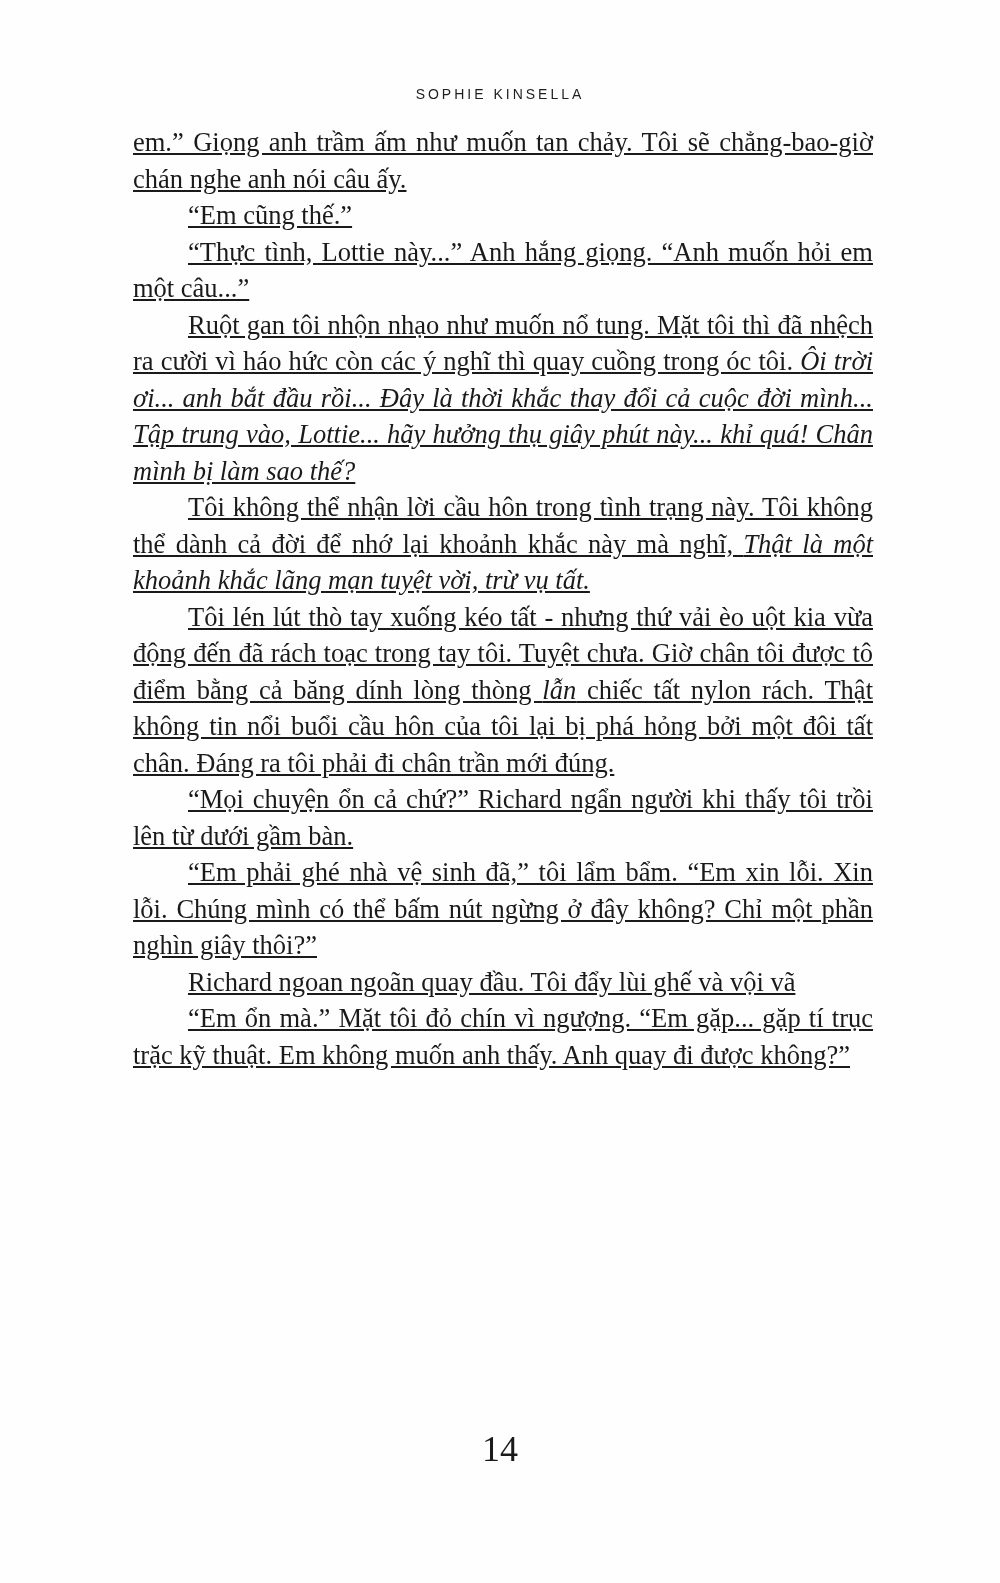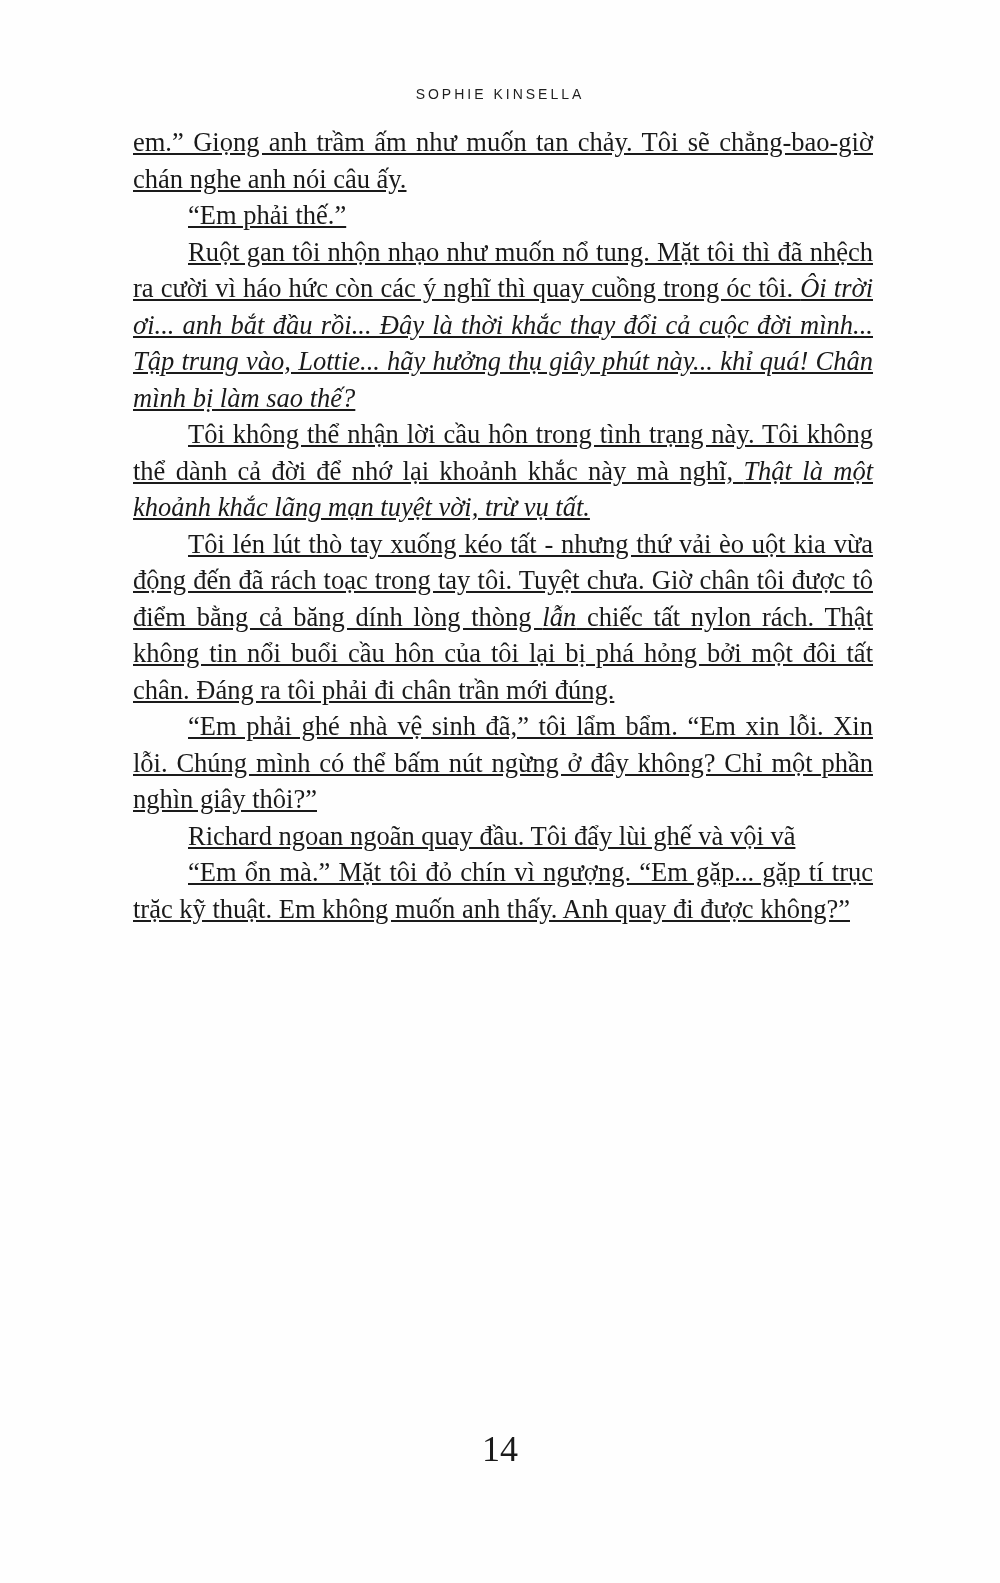--- a/index.html
+++ b/index.html
@@ -60,23 +60,25 @@
   }
 </style>
 </head>
 <body>
 
 <div class="page">
   <div class="running-header">SOPHIE KINSELLA</div>
 
   <div class="text-block">
       <p class=""><span>em.” Giọng anh trầm ấm như muốn tan chảy. Tôi sẽ chẳng-bao-giờ chán nghe anh nói câu ấy.</span></p>
-      <p class="indent"><span>“Em phải thế.”</span></p>
+      <p class="indent"><span>“Em cũng thế.”</span></p>
+      <p class="indent"><span>“Thực tình, Lottie này...” Anh hắng giọng. “Anh muốn hỏi em một câu...”</span></p>
       <p class="indent"><span>Ruột gan tôi nhộn nhạo như muốn nổ tung. Mặt tôi thì đã nhệch ra cười vì háo hức còn các ý nghĩ thì quay cuồng trong óc tôi. </span><span class="italic">Ôi trời ơi... anh bắt đầu rồi... Đây là thời khắc thay đổi cả cuộc đời mình... Tập trung vào, Lottie... hãy hưởng thụ giây phút này... khỉ quá! Chân mình bị làm sao thế?</span></p>
       <p class="indent"><span>Tôi không thể nhận lời cầu hôn trong tình trạng này. Tôi không thể dành cả đời để nhớ lại khoảnh khắc này mà nghĩ, </span><span class="italic">Thật là một khoảnh khắc lãng mạn tuyệt vời, trừ vụ tất.</span></p>
       <p class="indent"><span>Tôi lén lút thò tay xuống kéo tất - nhưng thứ vải èo uột kia vừa động đến đã rách toạc trong tay tôi. Tuyệt chưa. Giờ chân tôi được tô điểm bằng cả băng dính lòng thòng </span><span class="italic">lẫn</span><span> chiếc tất nylon rách. Thật không tin nổi buổi cầu hôn của tôi lại bị phá hỏng bởi một đôi tất chân. Đáng ra tôi phải đi chân trần mới đúng.</span></p>
+      <p class="indent"><span>“Mọi chuyện ổn cả chứ?” Richard ngẩn người khi thấy tôi trồi lên từ dưới gầm bàn.</span></p>
       <p class="indent"><span>“Em phải ghé nhà vệ sinh đã,” tôi lẩm bẩm. “Em xin lỗi. Xin lỗi. Chúng mình có thể bấm nút ngừng ở đây không? Chỉ một phần nghìn giây thôi?”</span></p>
       <p class="indent"><span>Richard ngoan ngoãn quay đầu. Tôi đẩy lùi ghế và vội vã</span></p>
       <p class="indent"><span>“Em ổn mà.” Mặt tôi đỏ chín vì ngượng. “Em gặp... gặp tí trục trặc kỹ thuật. Em không muốn anh thấy. Anh quay đi được không?”</span></p>
     </div>
 
   <div class="page-number">14</div>
 </div>
 
 </body></html>

